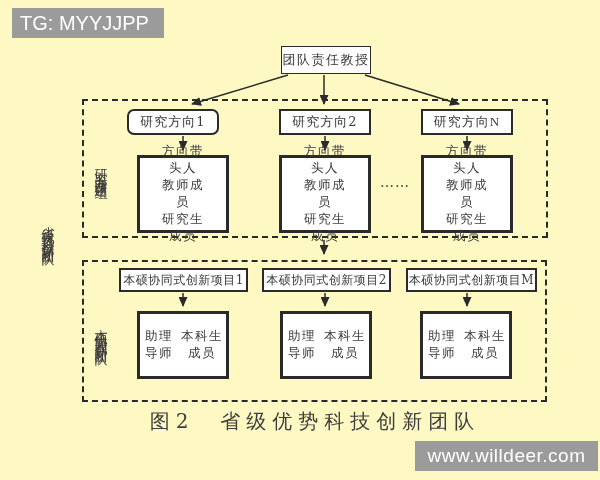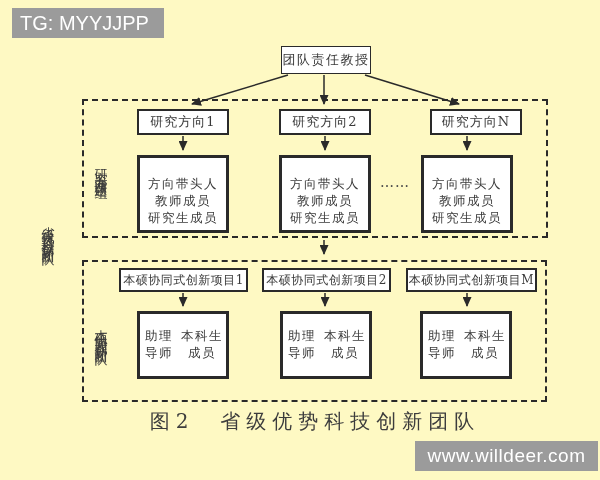--- a/index.html
+++ b/index.html
@@ -16,21 +16,21 @@
   .wm-top{left:12px;top:8px;width:144px;height:30px;font-size:20px;padding-left:8px;}
   .wm-bottom{left:415px;top:441px;width:183px;height:30px;font-size:19px;justify-content:center;letter-spacing:0.5px;}
   
   .bx{
     position:absolute;display:flex;align-items:center;justify-content:center;
     background:#ffffff;box-sizing:border-box;text-align:center;
   }
   .root-box{left:281px;top:46px;width:90px;height:28px;border:1.5px solid #2a2a2a;font-size:13px;letter-spacing:1.5px;text-align:center;}
   .dir-box{top:109px;width:92px;height:26px;border:2px solid #2a2a2a;font-size:13px;letter-spacing:1px;}
   .proj-box{top:268px;height:24px;border:2px solid #2a2a2a;font-size:12px;letter-spacing:0.5px;}
-  .mem-box{top:155px;width:92px;height:78px;border:3px solid #2a2a2a;flex-direction:column;justify-content:flex-end;font-size:12.5px;letter-spacing:1.5px;padding:3px 4px;}
+  .mem-box{top:155px;width:92px;height:78px;border:3px solid #2a2a2a;flex-direction:column;justify-content:center;font-size:12.5px;letter-spacing:1.5px;padding:3px 18px;}
   .mem2-box{top:311px;width:92px;height:68px;border:3px solid #2a2a2a;justify-content:space-around;font-size:12.5px;letter-spacing:1.5px;padding:5px 0;}
   .dashed{position:absolute;border:2px dashed #2a2a2a;box-sizing:border-box;background:transparent;}
   .dash-upper{left:82px;top:99px;width:466px;height:139px;}
   .dash-lower{left:82px;top:260px;width:465px;height:142px;}
   .vlabel{
     position:absolute;writing-mode:vertical-rl;text-orientation:upright;
     font-size:13px;letter-spacing:3px;display:flex;align-items:center;justify-content:center;line-height:1;
   }
   .vl-outer{left:38px;top:163px;height:136px;width:20px;}
   .vl-upper{left:90px;top:117px;height:104px;width:22px;}
@@ -73,23 +73,23 @@
     <line x1="467" y1="293" x2="467" y2="306" marker-end="url(#arw)"></line>
   </svg>
 
   <div class="bx root-box">团队责任教授</div>
 
   <div class="vlabel vl-outer">省级优势科技创新团队</div>
 
   <div class="dashed dash-upper"></div>
   <div class="vlabel vl-upper">研究方向课题组</div>
 
-  <div class="bx dir-box" style="left:137px;">研究方向1</div>
+  <div class="bx dir-box" style="left:127px;border-radius:7px;">研究方向1</div>
   <div class="bx dir-box" style="left:279px;">研究方向2</div>
-  <div class="bx dir-box" style="left:430px;">研究方向N</div>
+  <div class="bx dir-box" style="left:421px;font-family:Liberation Serif, serif;">研究方向N</div>
 
   <div class="bx mem-box" style="left:137px;">
     <span>方向带头人</span>
     <span>教师成员</span>
     <span>研究生成员</span>
   </div>
   <div class="bx mem-box" style="left:279px;">
     <span>方向带头人</span>
     <span>教师成员</span>
     <span>研究生成员</span>

